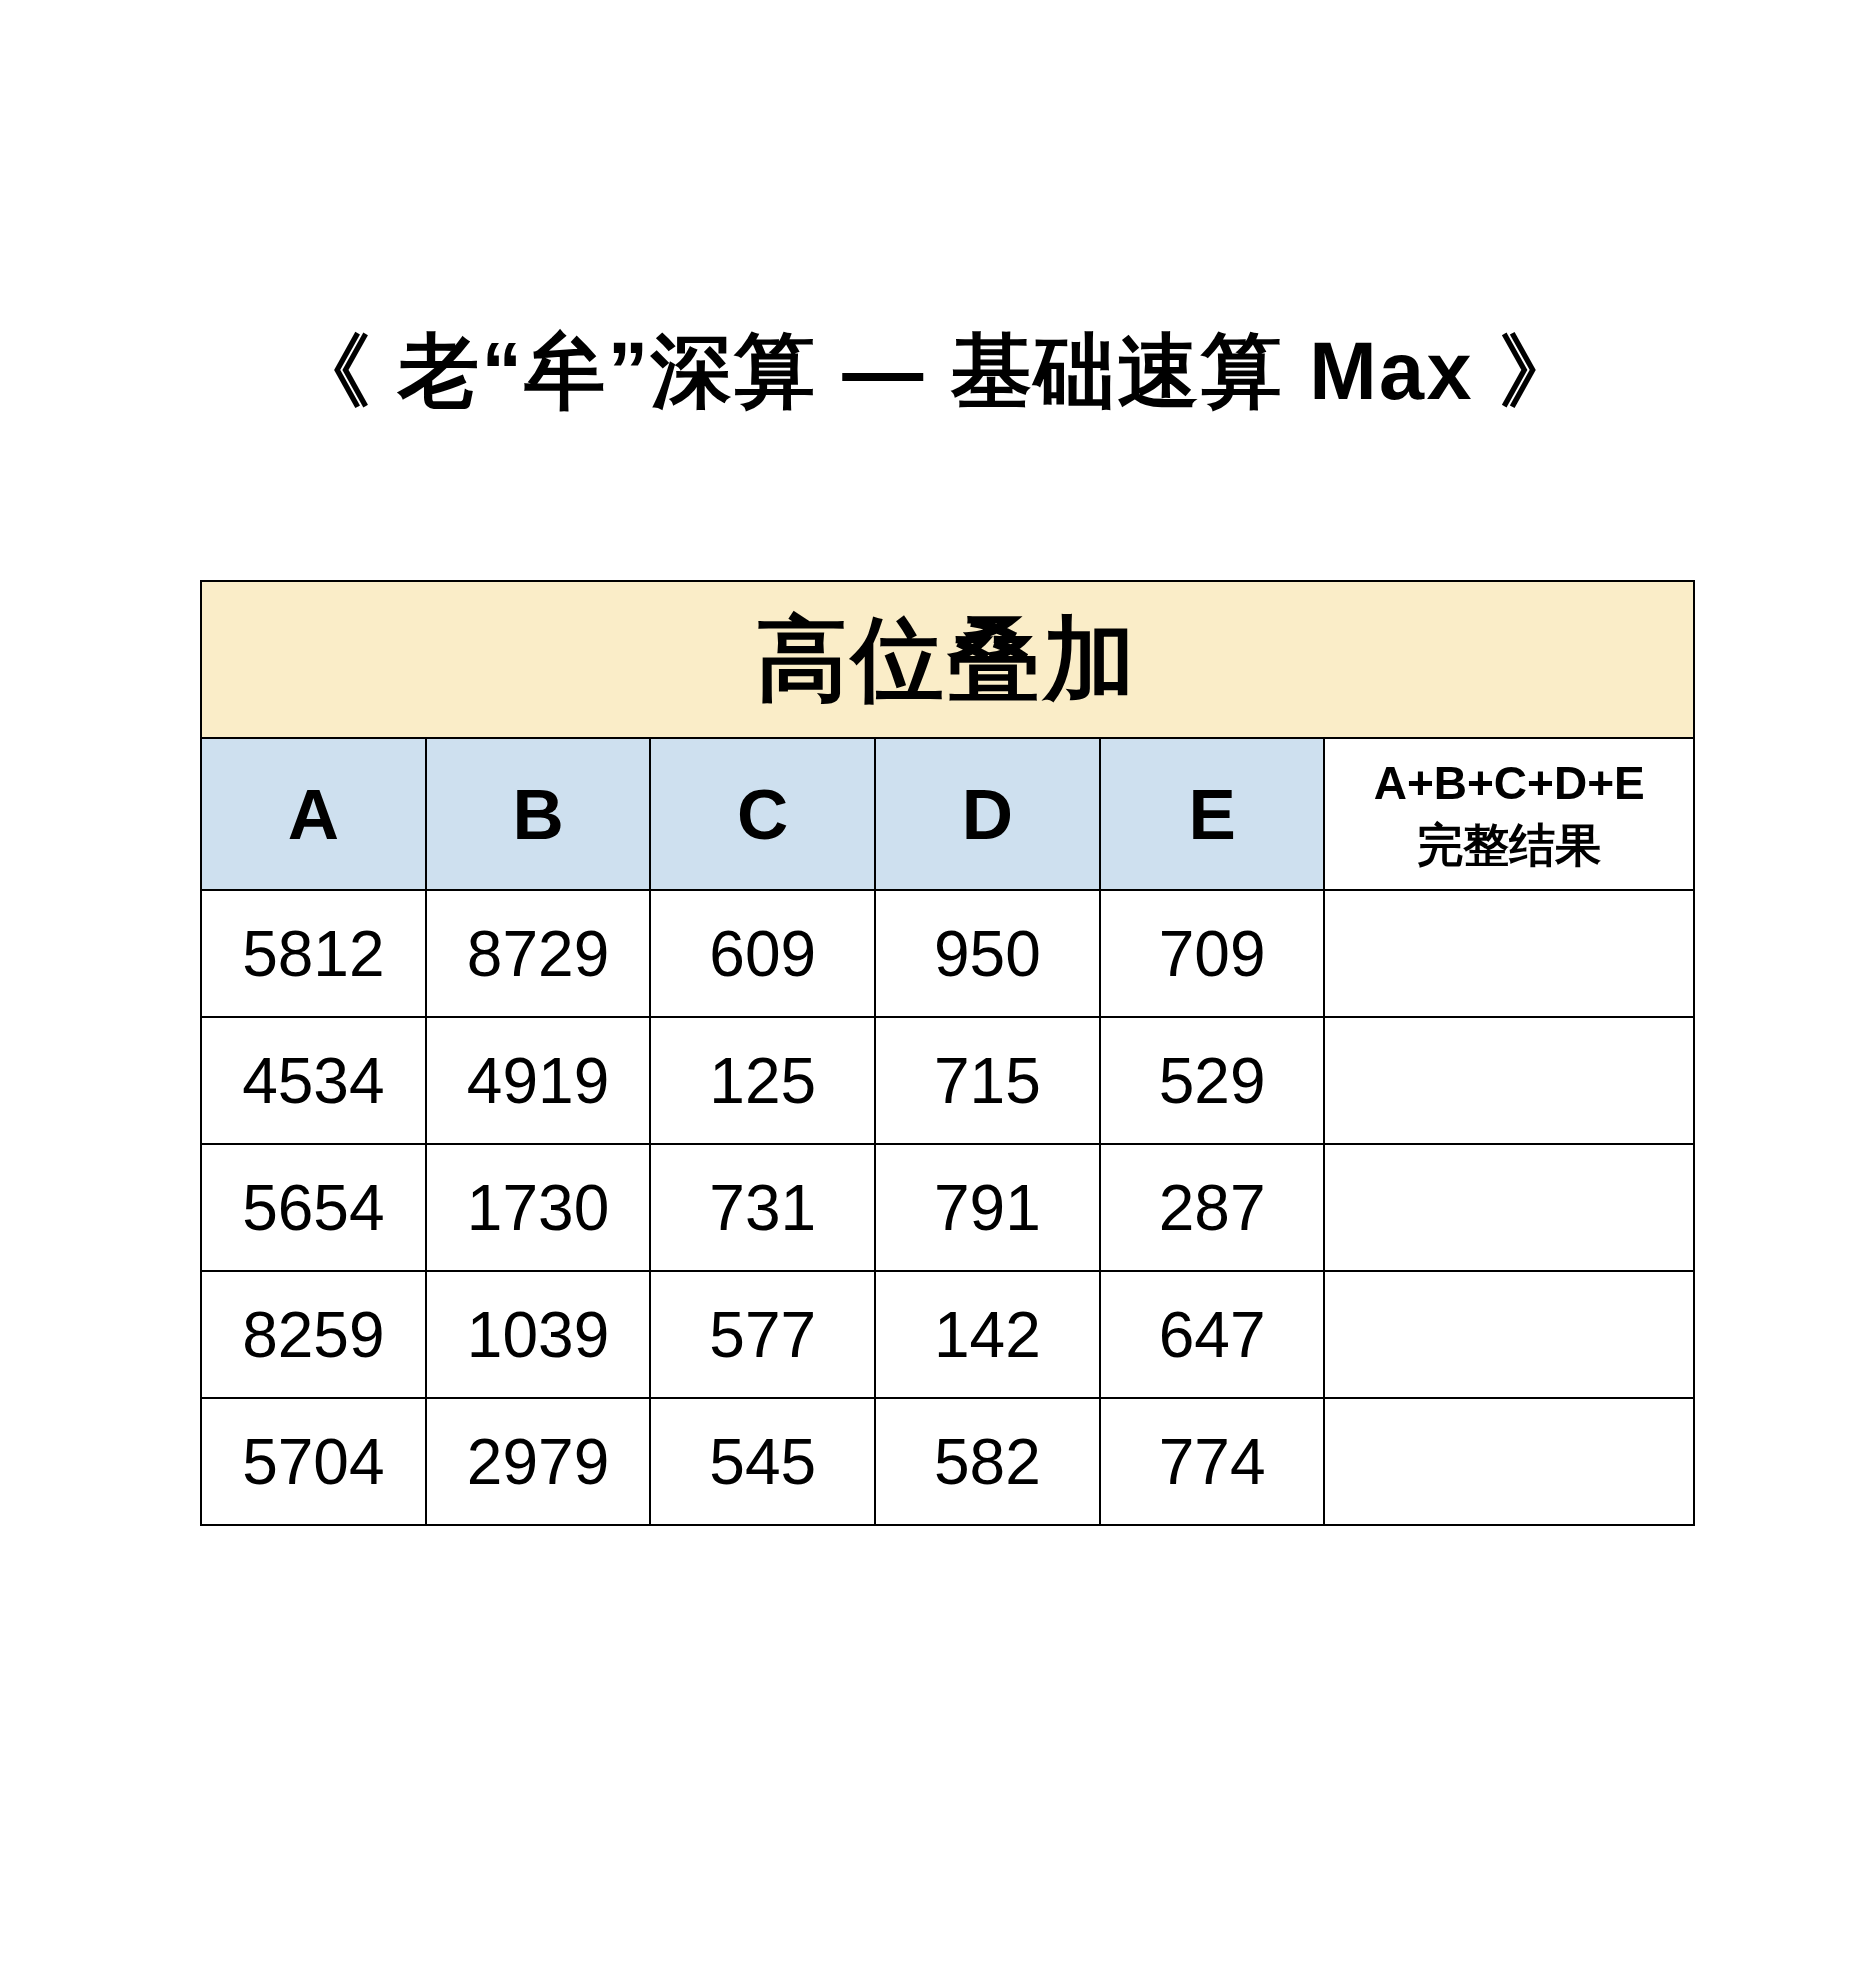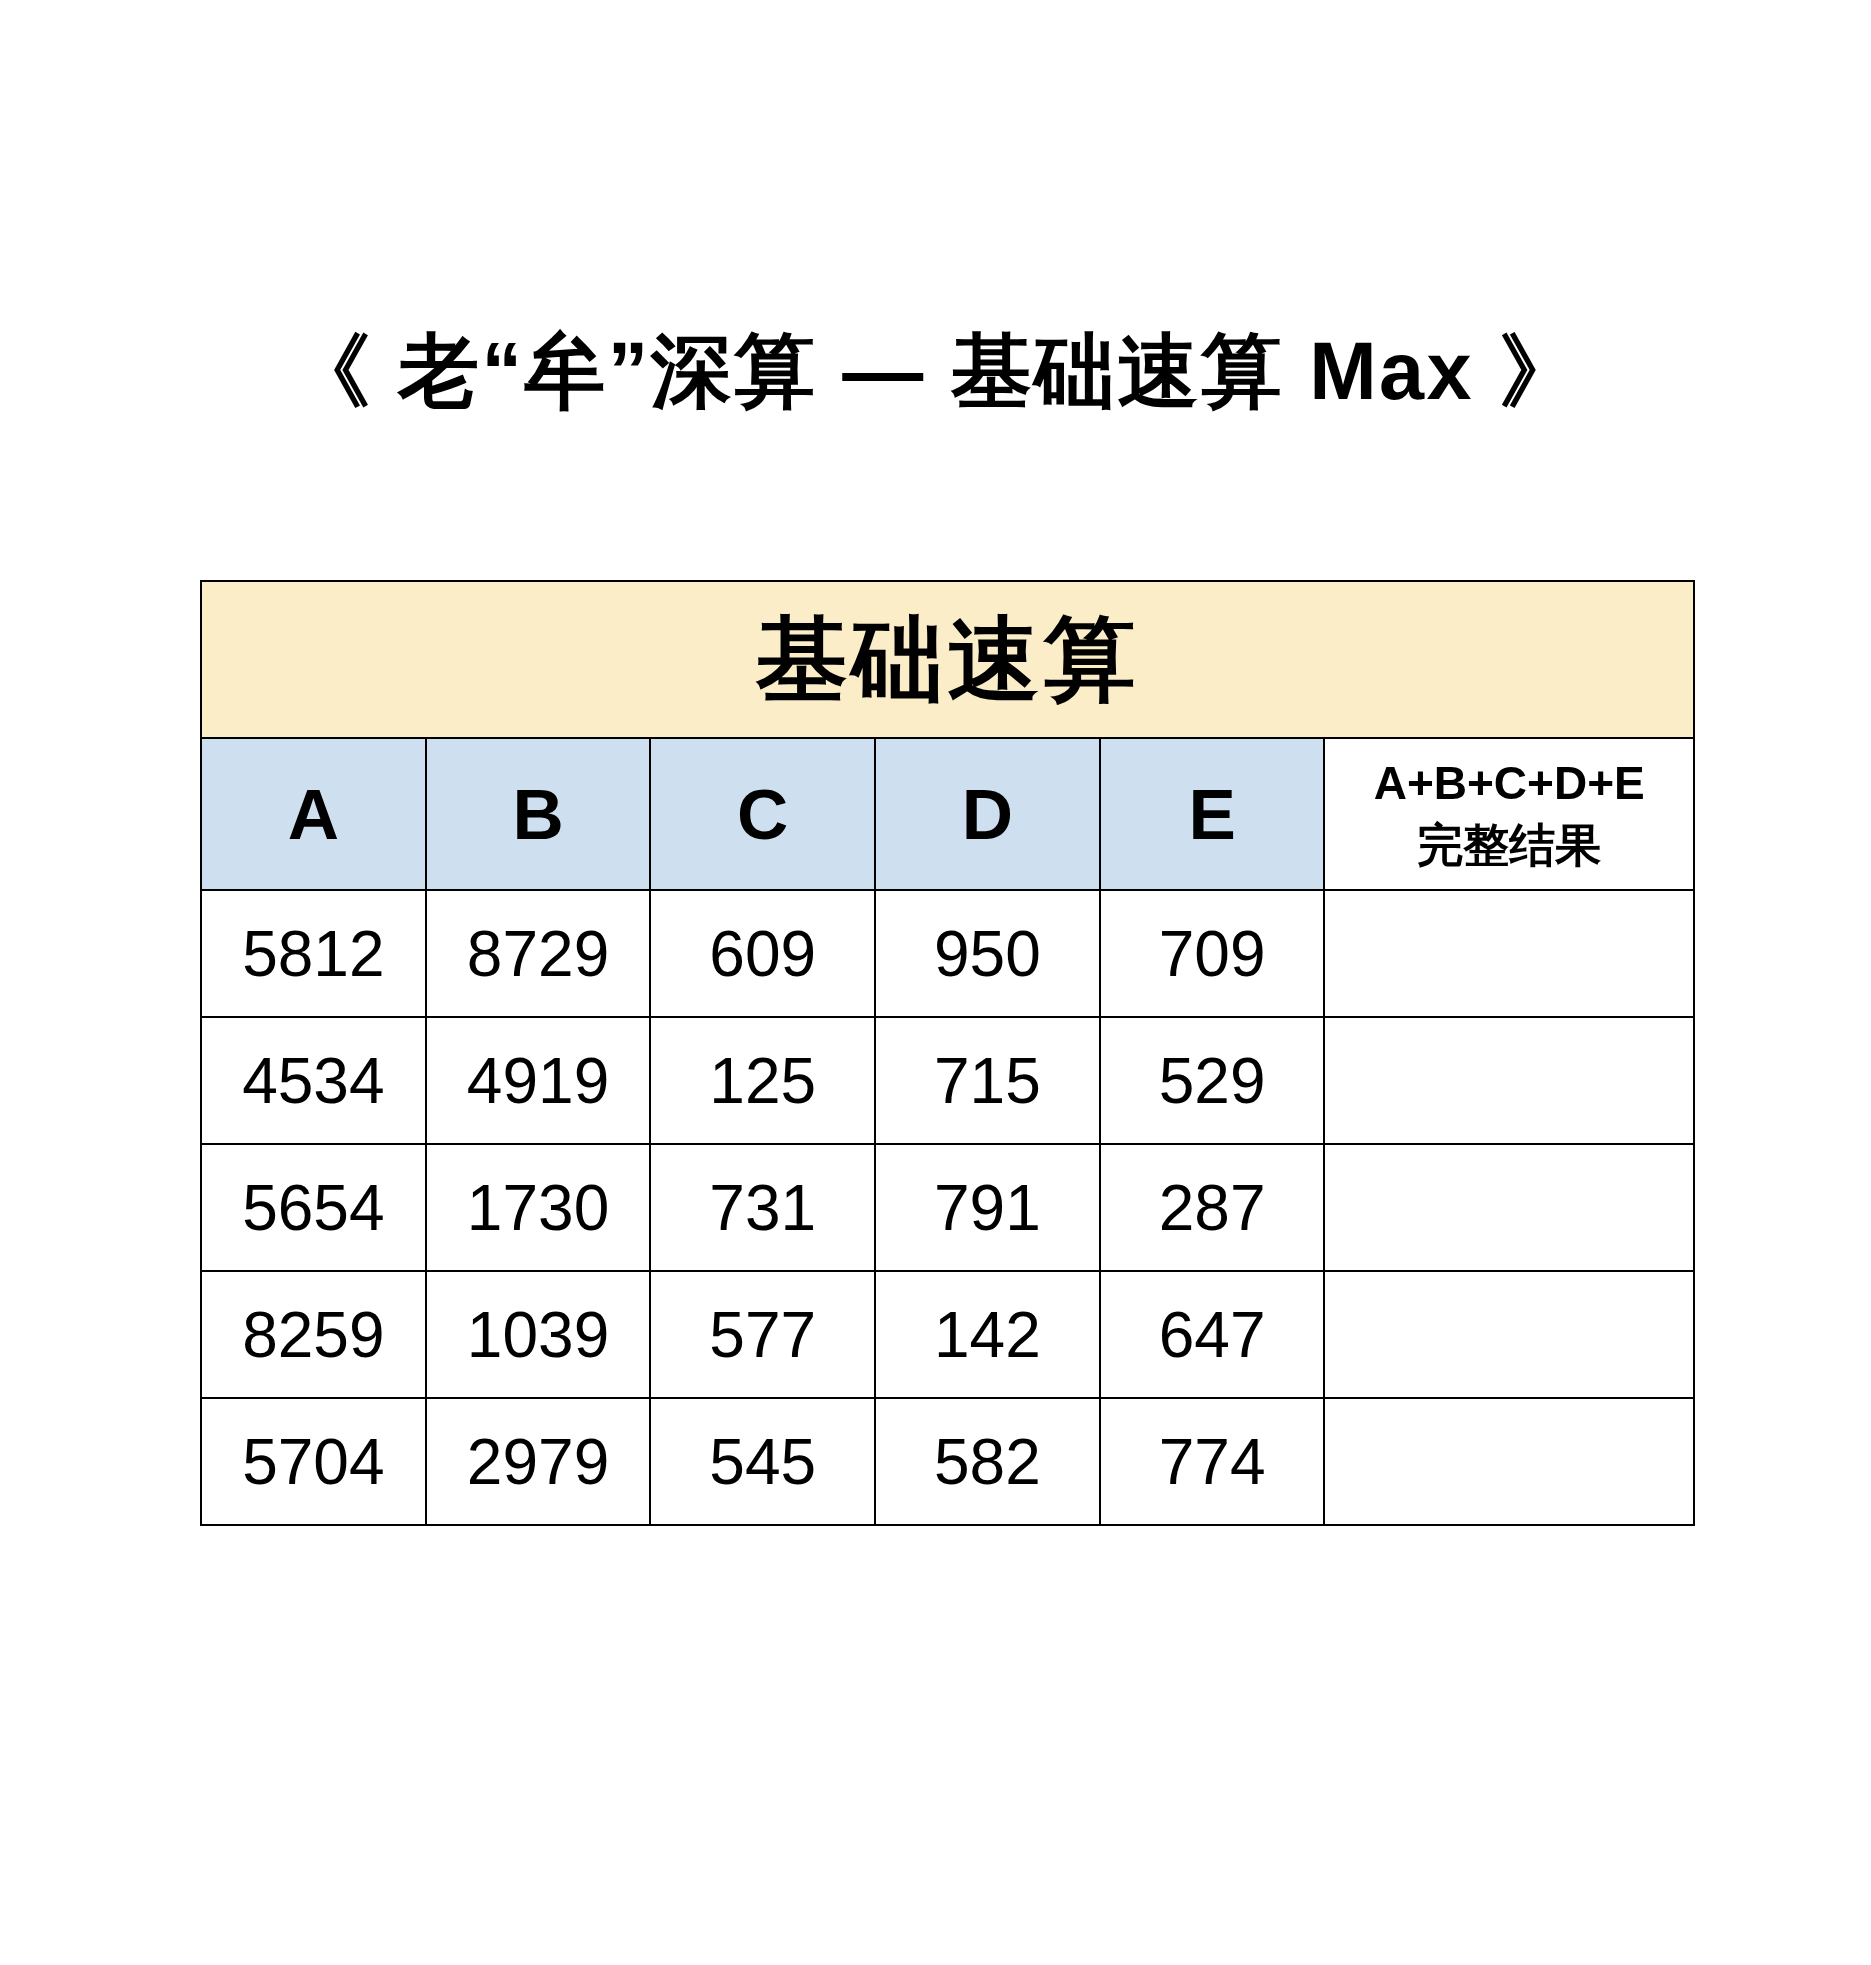--- a/index.html
+++ b/index.html
@@ -77,21 +77,21 @@
   <colgroup>
     <col style="width:15.05%">
     <col style="width:15.05%">
     <col style="width:15.05%">
     <col style="width:15.05%">
     <col style="width:15.05%">
     <col style="width:24.75%">
   </colgroup>
   <thead>
     <tr class="banner-row">
-      <th class="banner-cell" colspan="6">基础速算</th>
+      <th class="banner-cell" colspan="6">高位叠加</th>
     </tr>
     <tr class="colhead-row">
       <th class="colhead-cell">A</th>
       <th class="colhead-cell">B</th>
       <th class="colhead-cell">C</th>
       <th class="colhead-cell">D</th>
       <th class="colhead-cell">E</th>
       <th class="result-head-cell">
         <div>A+B+C+D+E</div>
         <div>完整结果</div>

